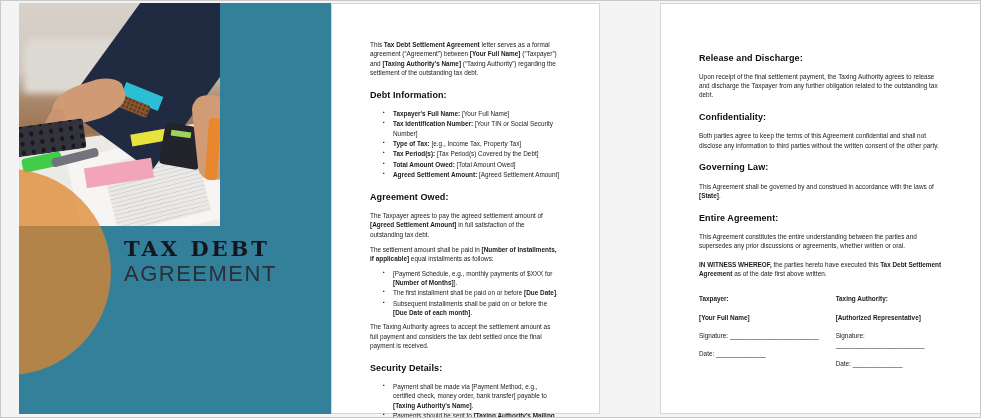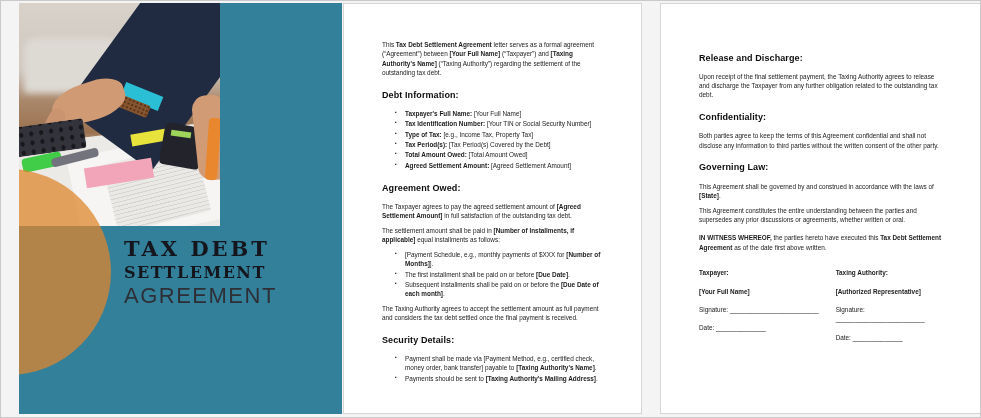--- a/index.html
+++ b/index.html
@@ -47,21 +47,21 @@
   .title-block { position:absolute; left:105px; top:234px; }
   .title-1 { font-family:"DejaVu Serif", serif; font-weight:bold; font-size:21px;
              letter-spacing:3px; color:#15151d; line-height:1.1; }
   .title-2 { font-family:"DejaVu Serif", serif; font-weight:bold; font-size:16px;
              letter-spacing:1.5px; color:#15151d; line-height:1.2; margin-top:3px; }
   .title-3 { font-family:"Liberation Sans", sans-serif; font-weight:normal; font-size:22px;
              letter-spacing:1.5px; color:#2e2e36; line-height:1.2; margin-top:1px; }
 
   
   .textpage { border:1px solid #d6d6d6; color:#1b1b1b; font-size:6.4px; line-height:1.46; }
-  .p2 { left:342px; width:299px; padding:36px 40px 0 38px; }
+  .p2 { left:330px; width:269px; padding:36px 40px 0 38px; }
   .p3 { left:659px; width:324px; padding:36px 40px 0 38px; }
 
   .textpage h2 { font-size:9px; font-weight:bold; color:#0d0d0d; letter-spacing:.1px;
                  margin:11.5px 0 7px; }
   .textpage p  { margin:0 0 5.5px; }
   .textpage ul { list-style:none; margin:2px 0 5px 13px; }
   .textpage li { position:relative; padding-left:10px; margin-bottom:1px; }
   .textpage li::before { content:"▪"; position:absolute; left:0; top:0; font-size:5px; }
   .b { font-weight:bold; }
 
@@ -93,21 +93,20 @@
       <div class="ph-stickyP"></div>
       <div class="ph-stickyY"></div>
       <div class="ph-stamp"></div>
       <div class="ph-stampG"></div>
       <div class="ph-hand2"></div>
       <div class="ph-marker"></div>
     </div>
     <div class="circle" style="background: rgba(223, 134, 44, 0.74);"></div>
     <div class="title-block">
       <div class="title-1" style="color: rgb(21, 21, 29);">TAX DEBT</div>
-      <div class="title-2" style="color: rgb(21, 21, 29);">SETTLEMENT</div>
       <div class="title-3" style="color: rgb(46, 46, 54);">AGREEMENT</div>
     </div>
   </section>
 
   <section class="page textpage p2">
     <p><span>This </span><span style="font-weight: bold;">Tax Debt Settlement Agreement</span><span> letter serves as a formal agreement (“Agreement”) between </span><span style="font-weight: bold;">[Your Full Name]</span><span> (“Taxpayer”) and </span><span style="font-weight: bold;">[Taxing Authority's Name]</span><span> (“Taxing Authority”) regarding the settlement of the outstanding tax debt.</span></p>
 
     <h2>Debt Information:</h2>
     <ul>
       <li><span style="font-weight: bold;">Taxpayer's Full Name:</span><span> [Your Full Name]</span></li>
@@ -139,20 +138,21 @@
   <section class="page textpage p3">
     <h2>Release and Discharge:</h2>
     <p>Upon receipt of the final settlement payment, the Taxing Authority agrees to release and discharge the Taxpayer from any further obligation related to the outstanding tax debt.</p>
 
     <h2>Confidentiality:</h2>
     <p>Both parties agree to keep the terms of this Agreement confidential and shall not disclose any information to third parties without the written consent of the other party.</p>
 
     <h2>Governing Law:</h2>
     <p><span>This Agreement shall be governed by and construed in accordance with the laws of </span><span style="font-weight: bold;">[State]</span><span>.</span></p>
 
+    <h2>Entire Agreement:</h2>
     <p>This Agreement constitutes the entire understanding between the parties and supersedes any prior discussions or agreements, whether written or oral.</p>
 
     <p style="margin-top:9px;"><span style="font-weight: bold;">IN WITNESS WHEREOF,</span><span> the parties hereto have executed this </span><span style="font-weight: bold;">Tax Debt Settlement Agreement</span><span> as of the date first above written.</span></p>
 
     <div class="sig-row">
       <div class="sig-col">
         <p class="b">Taxpayer:</p>
         <p class="b">[Your Full Name]</p>
         <p><span>Signature:</span> <span>_________________________</span></p>
         <p><span>Date:</span> <span>______________</span></p>

